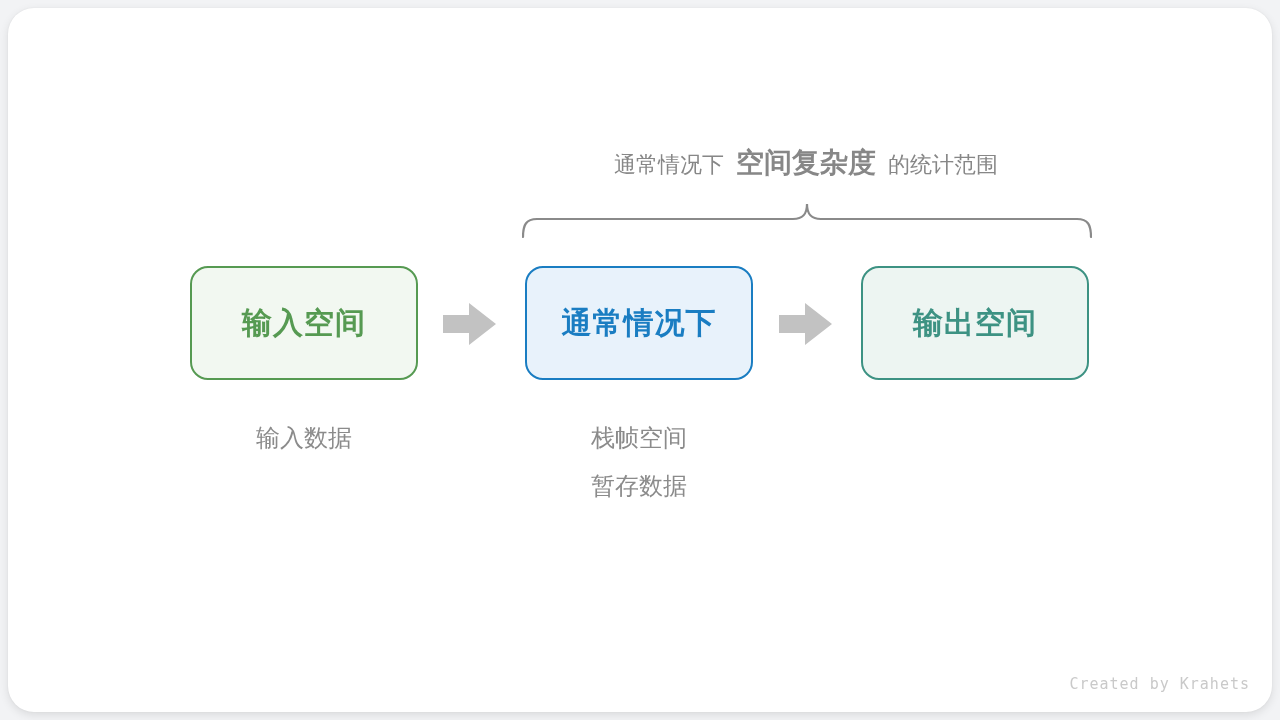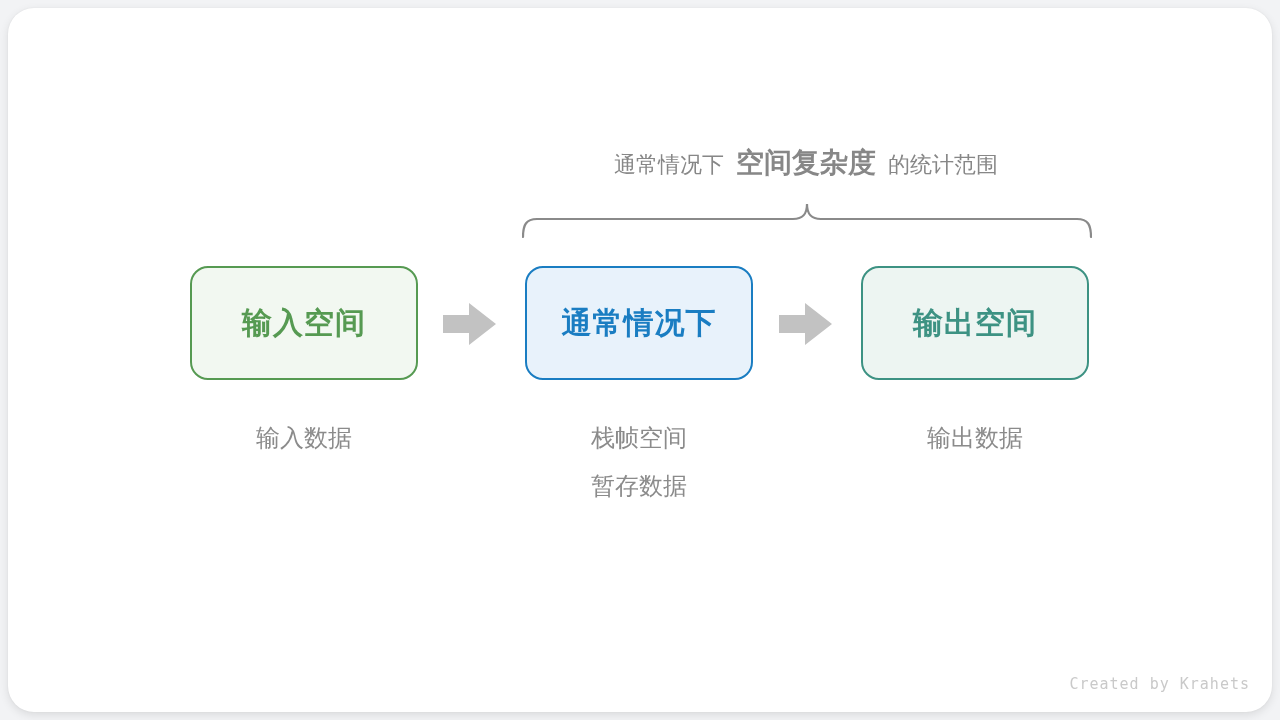--- a/index.html
+++ b/index.html
@@ -142,18 +142,15 @@
 
   <div class="note-col note-input">
     <div class="note-line">输入数据</div>
   </div>
 
   <div class="note-col note-temp">
     <div class="note-line">栈帧空间</div>
     <div class="note-line">暂存数据</div>
   </div>
 
-  <div class="note-col note-output">
-    <div class="note-line">输出数据</div>
-  </div>
 
   <div class="credit">Created by Krahets</div>
 </div>
 
 </body></html>

